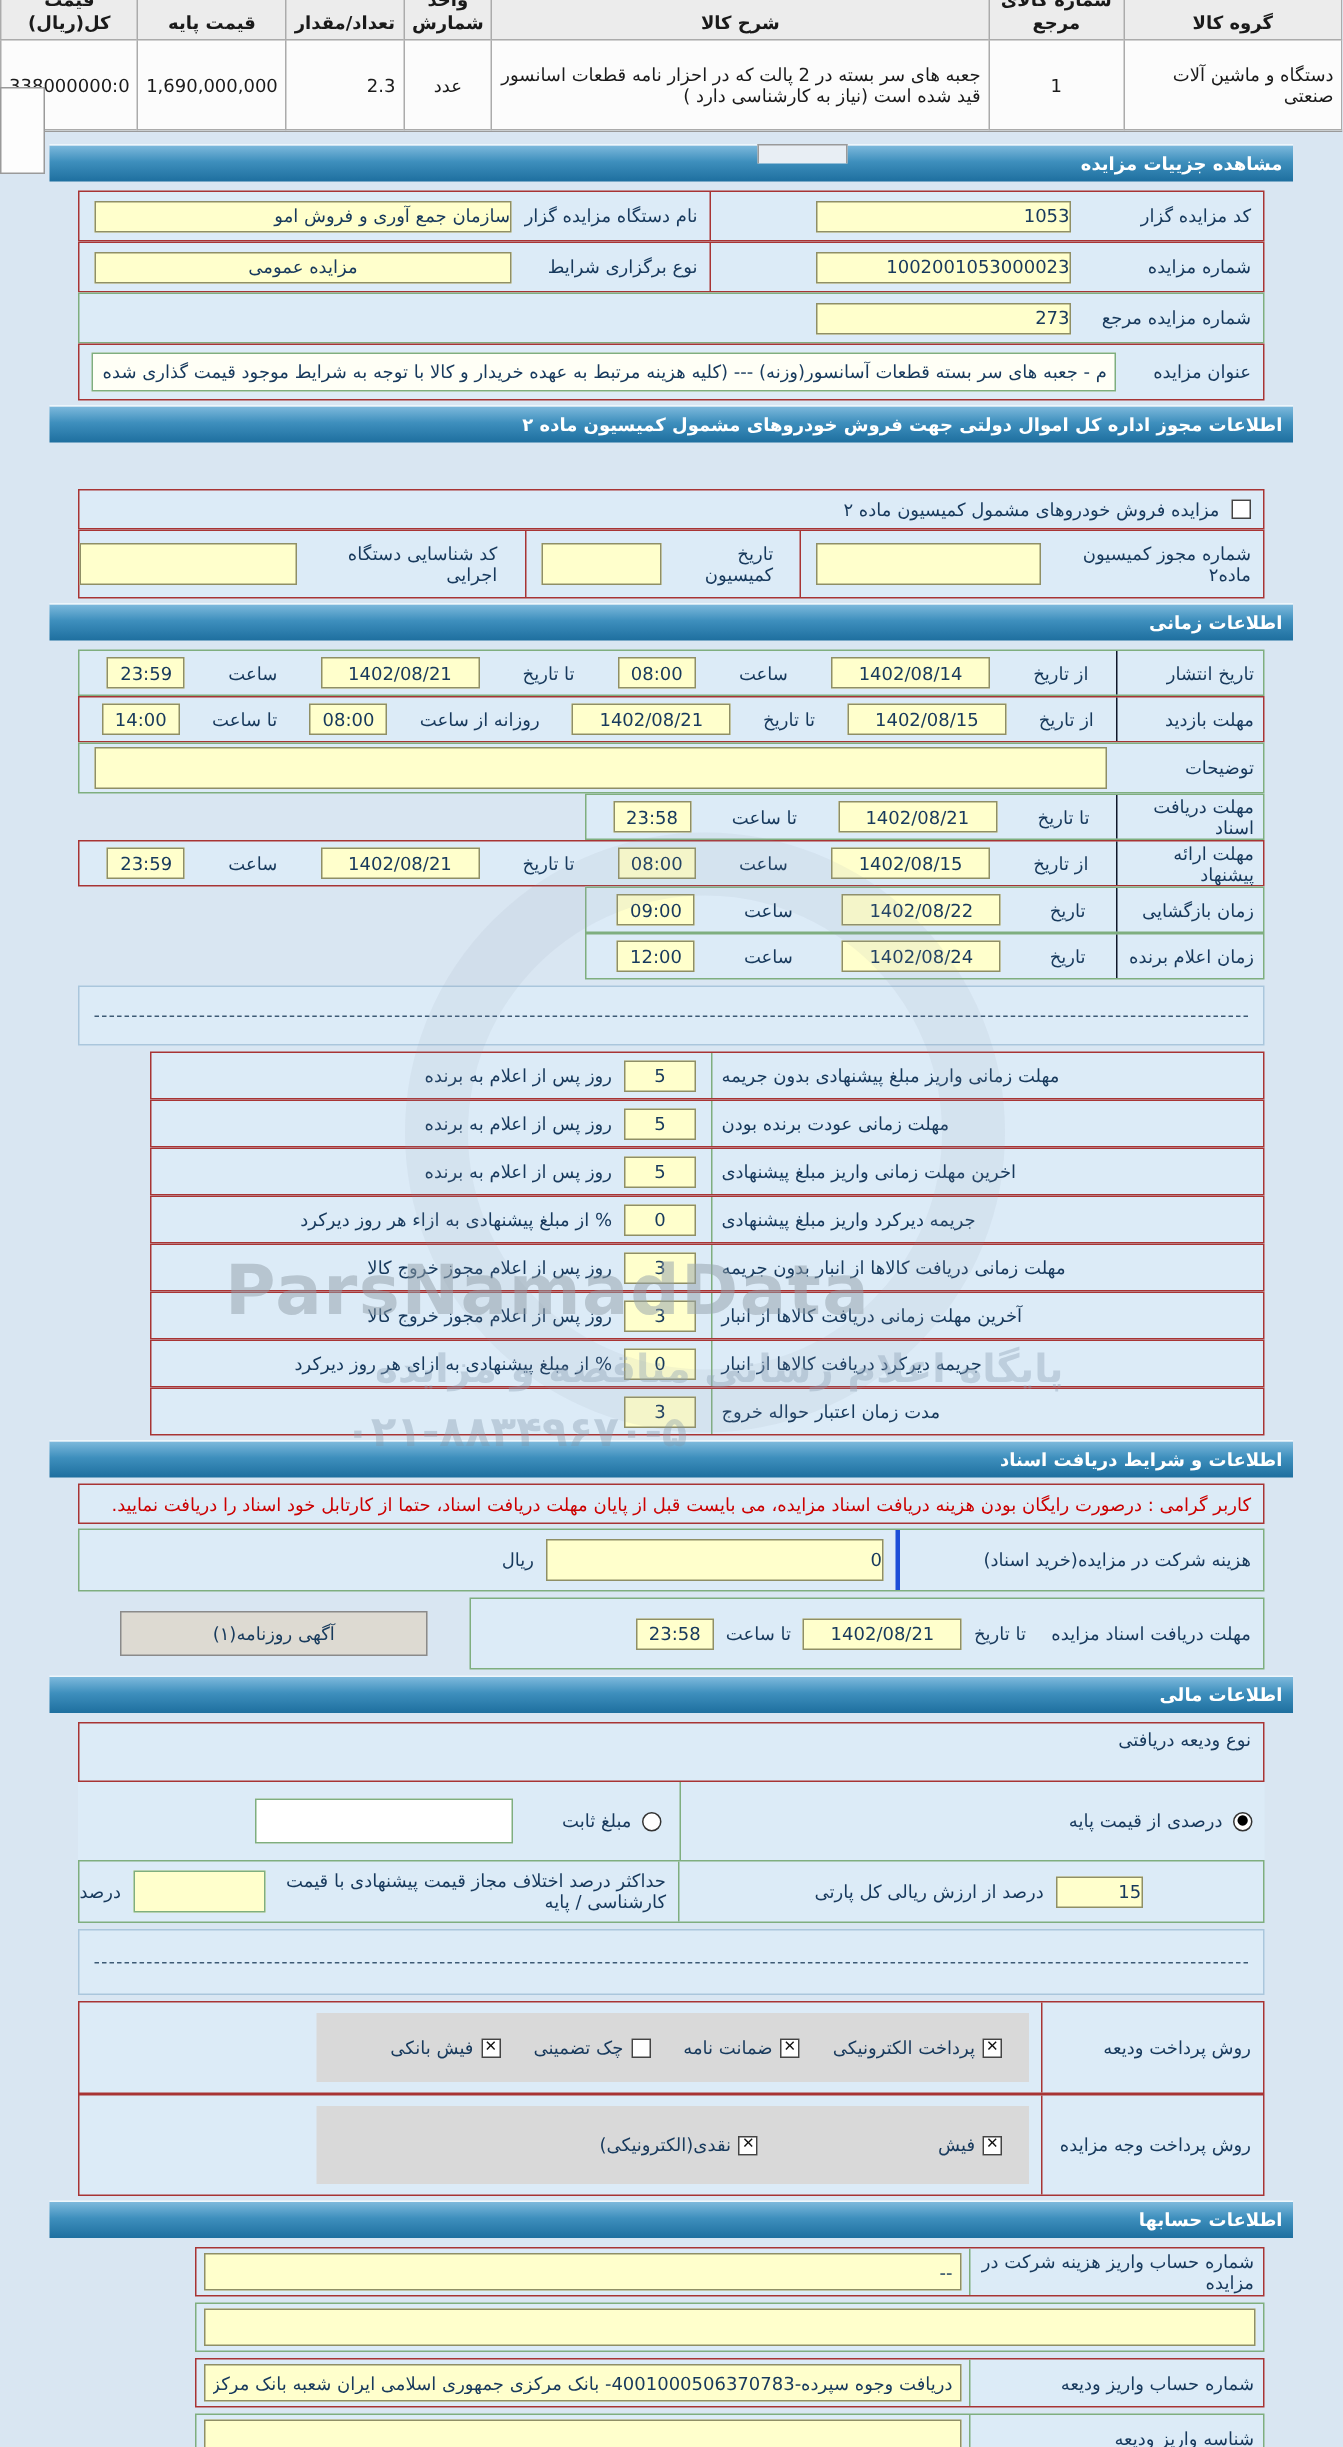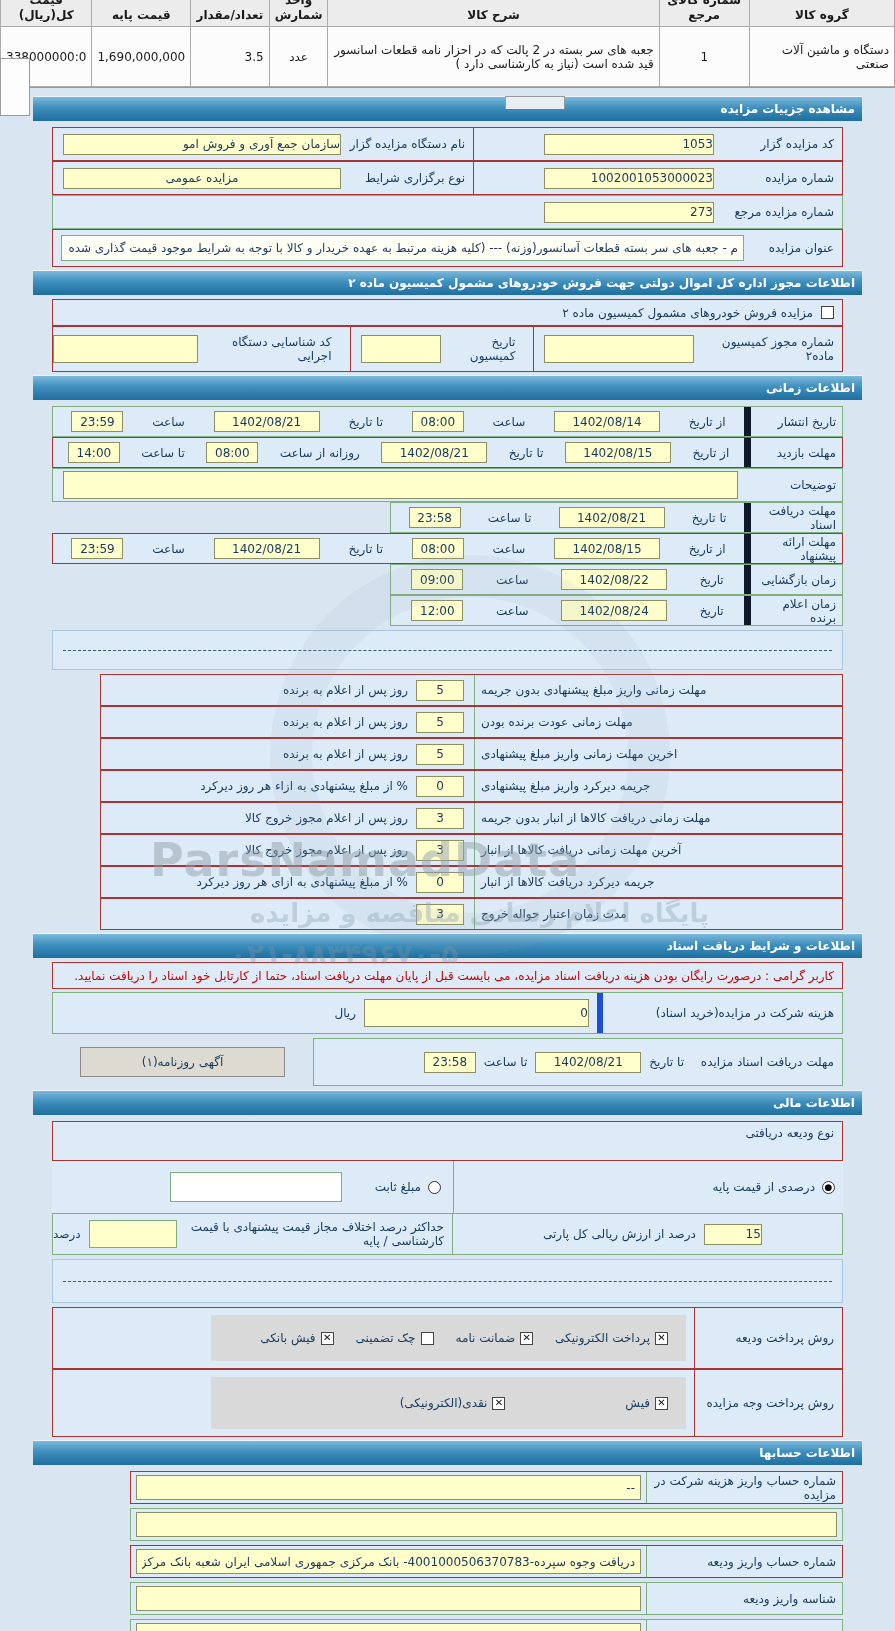--- a/index.html
+++ b/index.html
@@ -52,37 +52,37 @@
   .g-input2 { width: 278px; margin-left: 10px; }
   
   .cb { width: 13px; height: 13px; border: 1px solid #444; background: #fff;
         display: inline-flex; align-items: center; justify-content: center;
         font-size: 10px; line-height: 10px; color:#111; flex: none; }
   .permit-fields { min-height: 46px; }
   .pf-lbl { padding: 0 8px; }
   .pf-div { border-right: 1px solid #a83434; align-self: stretch; }
   
   .trow { min-height: 31px; }
-  .tlabel { width: 98px; padding: 0 6px; border-left: 7px solid #0f172a; align-self: stretch;
+  .tlabel { width: 98px; padding: 0 6px; border-left: 1px solid #0f172a; align-self: stretch;
             display: flex; align-items: center; }
   .tcontent { flex: 1; display: flex; align-items: center; justify-content: space-around; padding: 0 4px; }
   .row.halfbox { margin-left: 390px; }
   .dash-box { margin: 0 52px; height: 40px; border: 1px solid #aac6dc; background:#dcebf7;
               display: flex; align-items: center; padding: 0 10px; }
   .dash-line { flex: 1; border-top: 1px dashed #3d5a75; height: 0; }
   
   .pen { margin: 0 52px 0 100px; min-height: 32px; }
   .plabel { width: 368px; padding: 0 6px; border-left: 1px solid #7fae7f; align-self: stretch;
             display: flex; align-items: center; justify-content: flex-end; text-align: left; }
   .pcontent { flex: 1; display: flex; align-items: center; gap: 8px; padding-right: 10px; }
   
   .warning { margin: 0 52px; border: 1px solid #a83434; background:#dcebf7; color: #cc0000;
              min-height: 27px; display: flex; align-items: center; padding: 2px 8px; }
   .fee-row { min-height: 42px; }
-  .fee-label { width: 245px; padding: 0 8px; border-left: 6px solid #1d4ed8; align-self: stretch; display:flex; align-items:center;}
+  .fee-label { width: 245px; padding: 0 8px; border-left: 3px solid #1d4ed8; align-self: stretch; display:flex; align-items:center;}
   .fee-input { width: 225px; text-align: right; padding-left: 5px; }
   .dl-row { margin: 0 52px; display: flex; align-items: center; min-height: 50px; }
   .dl-box { width: 530px; border: 1px solid #7fae7f; background:#dcebf7; min-height: 48px;
             display: flex; align-items: center; }
   .dl-btnarea { flex: 1; display: flex; justify-content: center; }
   .news-btn { background: #dddad2; border: 1px solid #8a8a8a; width: 205px; height: 30px;
               font-size: 12px; color: #173a5c; font-family:"DejaVu Sans",sans-serif; cursor: pointer; }
   
   .dep-type { min-height: 40px; }
   .radio-row { margin: 0 52px; min-height: 52px; display: flex; align-items: center; background:#dcebf7;}
@@ -136,21 +136,21 @@
       <th class="c-unit">واحد شمارش</th>
       <th class="c-qty">تعداد/مقدار</th>
       <th class="c-base">قیمت پایه</th>
       <th class="c-total">قیمت کل(ریال)</th>
     </tr>
     <tr>
       <td class="c-group">دستگاه و ماشین آلات صنعتی</td>
       <td class="c-ref">1</td>
       <td class="c-desc">جعبه های سر بسته در 2 پالت که در احزار نامه قطعات اسانسور قید شده است (نیاز به کارشناسی دارد )</td>
       <td class="c-unit">عدد</td>
-      <td class="c-qty">3.5</td>
+      <td class="c-qty">2.3</td>
       <td class="c-base">1,690,000,000</td>
       <td class="c-total">338000000:0</td>
     </tr>
   </tbody>
     </table>
 </div>
 
 <div class="corner-box"></div>
 <div class="tab-artifact"></div>
 
@@ -182,21 +182,21 @@
 <div class="row" style="min-height:38px;">
   <div class="lbl" style="width:98px;">عنوان مزایده</div>
   <input class="white-inp" style="flex: 1 1 0%; margin-left: 8px;" value="م - جعبه های سر بسته قطعات آسانسور(وزنه) --- (کلیه هزینه مرتبط به عهده خریدار و کالا با توجه به شرایط موجود قیمت گذاری شده">
 </div>
 <div class="sp3"></div>
 
 <div class="bar">
   <span>اطلاعات مجوز اداره کل اموال دولتی جهت فروش خودروهای مشمول کمیسیون ماده ۲</span>
 </div>
 <div class="sp4"></div>
-<div class="row" style="min-height:27px;">
+<div class="row" style="min-height:27px;margin-top:27px;">
   <span class="cb" style="margin-right:8px;"></span>
   <span class="lbl">مزایده فروش خودروهای مشمول کمیسیون ماده ۲</span>
 </div>
 <div class="row permit-fields">
   <div class="pf-lbl">شماره مجوز کمیسیون ماده۲</div>
   <input class="ylw tall" style="width: 150px;" value="">
   <div class="pf-div" style="margin:0 10px;"></div>
   <div class="pf-lbl">تاریخ کمیسیون</div>
   <input class="ylw tall" style="width: 80px;" value="">
   <div class="pf-div" style="margin:0 10px;"></div>

